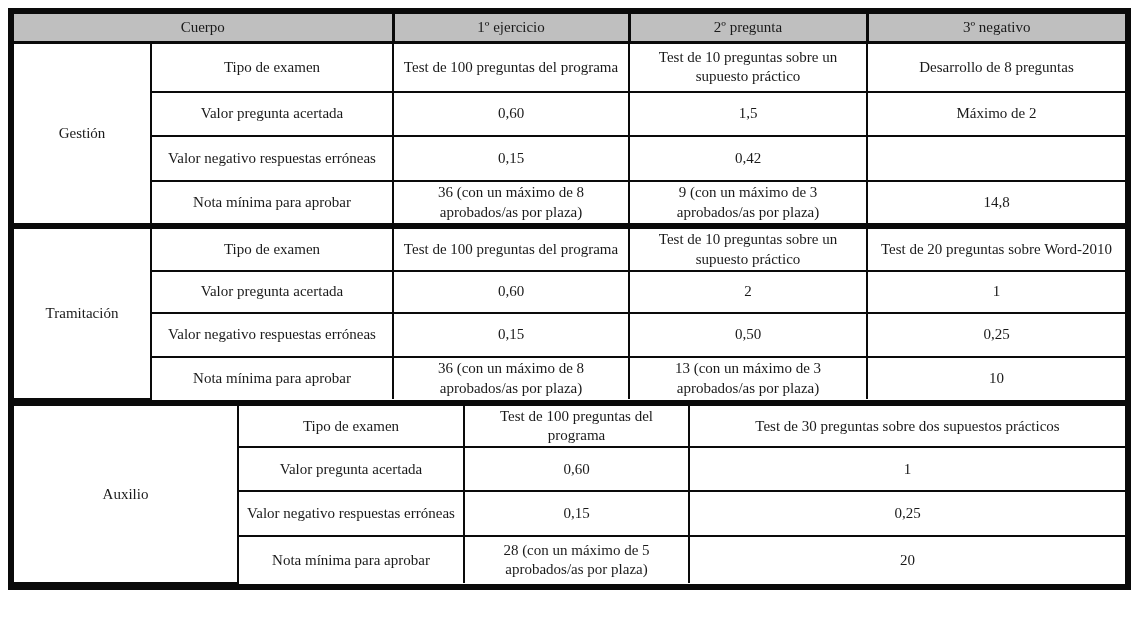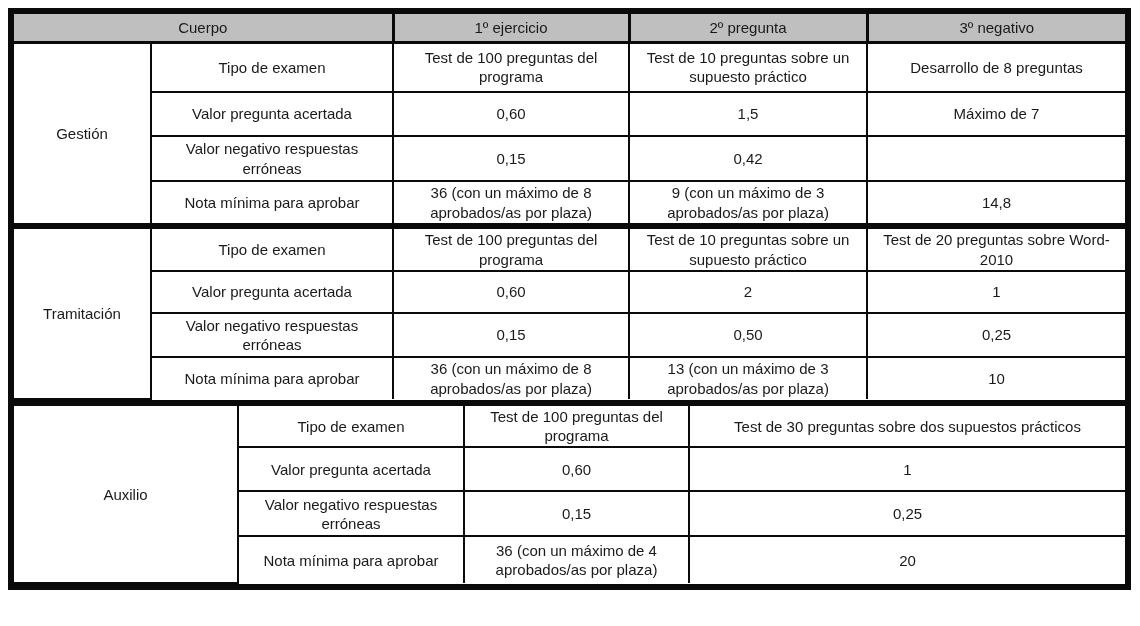--- a/index.html
+++ b/index.html
@@ -12,20 +12,21 @@
     color: #1a1a1a;
   }
   .sheet {
     position: absolute;
     left: 8px;
     top: 8px;
     width: 1123px;
     box-sizing: border-box;
     border: 6px solid #0a0a0a;
     background: #ffffff;
+    font-family: Liberation Serif, serif;
   }
   table.grid {
     border-collapse: collapse;
     table-layout: fixed;
     width: 100%;
   }
   table.grid td {
     border: 2px solid #0a0a0a;
     text-align: center;
     vertical-align: middle;
@@ -78,21 +79,21 @@
       <td rowspan="4">Gestión</td>
       <td>Tipo de examen</td>
       <td>Test de 100 preguntas del programa</td>
       <td>Test de 10 preguntas sobre un supuesto práctico</td>
       <td>Desarrollo de 8 preguntas</td>
     </tr>
     <tr style="height:44px">
       <td>Valor pregunta acertada</td>
       <td>0,60</td>
       <td>1,5</td>
-      <td>Máximo de 7</td>
+      <td>Máximo de 2</td>
     </tr>
     <tr style="height:45px">
       <td>Valor negativo respuestas erróneas</td>
       <td>0,15</td>
       <td>0,42</td>
       <td></td>
     </tr>
     <tr style="height:45px">
       <td>Nota mínima para aprobar</td>
       <td>36 (con un máximo de 8 aprobados/as por plaza)</td>
@@ -150,19 +151,19 @@
       <td>0,60</td>
       <td>1</td>
     </tr>
     <tr style="height:45px">
       <td>Valor negativo respuestas erróneas</td>
       <td>0,15</td>
       <td>0,25</td>
     </tr>
     <tr style="height:47px">
       <td>Nota mínima para aprobar</td>
-      <td>36 (con un máximo de 4 aprobados/as por plaza)</td>
+      <td>28 (con un máximo de 5 aprobados/as por plaza)</td>
       <td>20</td>
     </tr>
   </tbody>
     </table>
 
 </div>
 
 </body></html>

